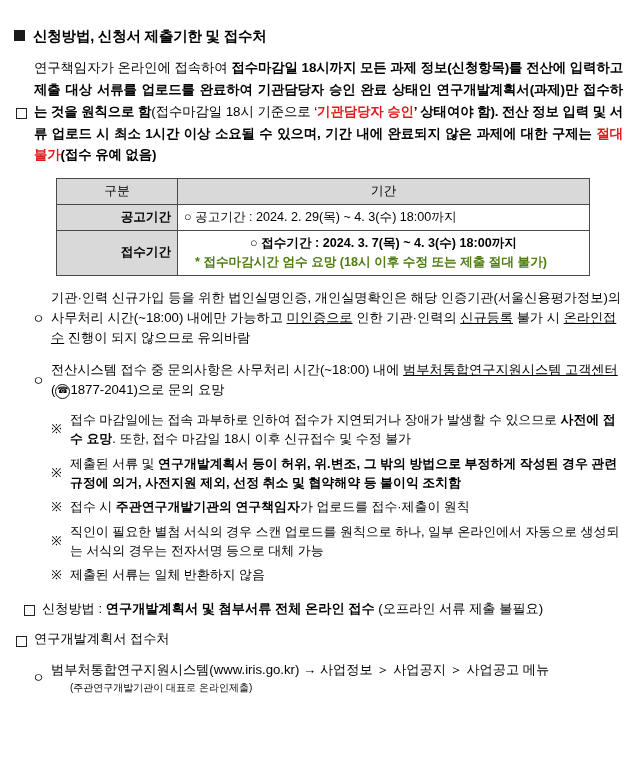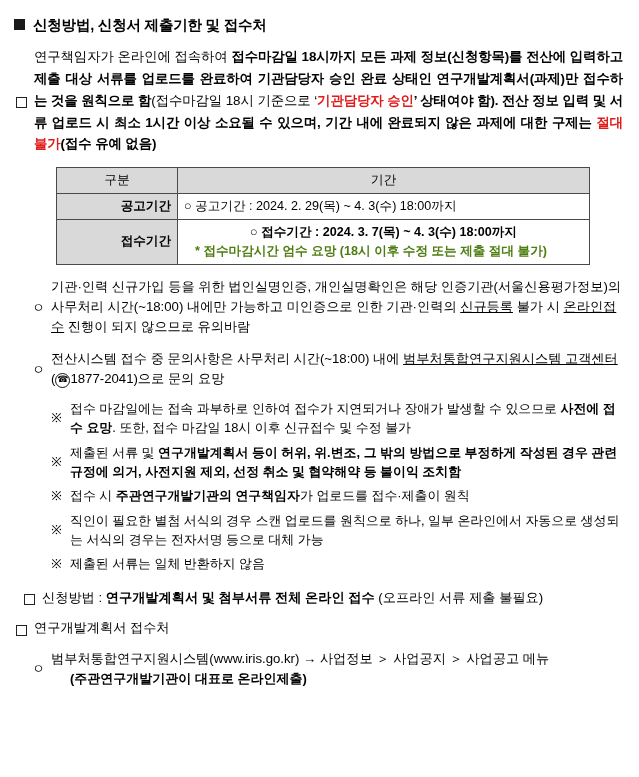--- a/index.html
+++ b/index.html
@@ -13,21 +13,21 @@
     font-family: "Liberation Sans", sans-serif;
     color: #000000;
     font-size: 13.2px;
     line-height: 1.48;
     -webkit-font-smoothing: antialiased;
   }
   .page {
     position: relative;
     width: 639px;
     box-sizing: border-box;
-    padding: 13px 12px 8px 12px;
+    padding: 24px 12px 8px 12px;
   }
 
   
   .sec-head {
     display: flex;
     align-items: flex-start;
     gap: 8px;
     margin: 2px 0 10px 2px;
   }
   .sq-marker {
@@ -133,22 +133,21 @@
     line-height: 1.5;
   }
   .blk .row-text { padding-right: 6px; }
   .tight { margin-top: 5px; }
 
   .gap-s { height: 6px; }
   .gap-m { height: 11px; }
 
   .sub-line {
     margin-left: 19px;
-    font-size: 13px;
-    font-weight: bold;
+    font-size: 10px;
   }
   .phone-ico {
     display: inline-block;
     border: 1px solid #111;
     border-radius: 50%;
     width: 13px;
     height: 13px;
     line-height: 11px;
     text-align: center;
     font-size: 9px;
@@ -192,21 +191,21 @@
               <div class="li-star" style="color: #4d7c0f; font-weight: bold;">* 접수마감시간 엄수 요망 (18시 이후 수정 또는 제출 절대 불가)</div>
             </td>
           </tr>
         </tbody>
     </table>
   </div>
 
   <div class="blk">
     <div class="row">
       <span class="bullet-circ">ㅇ</span>
-      <div class="row-text" id="note-0"><span>기관·인력 신규가입 등을 위한 법인실명인증, 개인실명확인은 해당 인증기관(서울신용평가정보)의 사무처리 시간(~18:00) 내에만 가능하고 </span><span style="">미인증으로</span><span> 인한 기관·인력의 </span><span style="text-decoration: underline;">신규등록</span><span> 불가 시 </span><span style="text-decoration: underline;">온라인접수</span><span> 진행이 되지 않으므로 유의바람</span></div>
+      <div class="row-text" id="note-0"><span>기관·인력 신규가입 등을 위한 법인실명인증, 개인실명확인은 해당 인증기관(서울신용평가정보)의 사무처리 시간(~18:00) 내에만 가능하고 </span><span style="text-decoration: underline;">미인증으로</span><span> 인한 기관·인력의 </span><span style="text-decoration: underline;">신규등록</span><span> 불가 시 </span><span style="text-decoration: underline;">온라인접수</span><span> 진행이 되지 않으므로 유의바람</span></div>
     </div>
     <div class="gap-m"></div>
     <div class="row">
       <span class="bullet-circ">ㅇ</span>
       <div class="row-text" id="note-1"><span>전산시스템 접수 중 문의사항은 사무처리 시간(~18:00) 내에 </span><span style="text-decoration: underline;">범부처통합연구지원시스템 고객센터</span><span>(<span class="phone-ico">☎</span>1877-2041)으로 문의 요망</span></div>
     </div>
   </div>
 
   <div class="blk indent2" id="asterisk-block">
       <div class="row">

